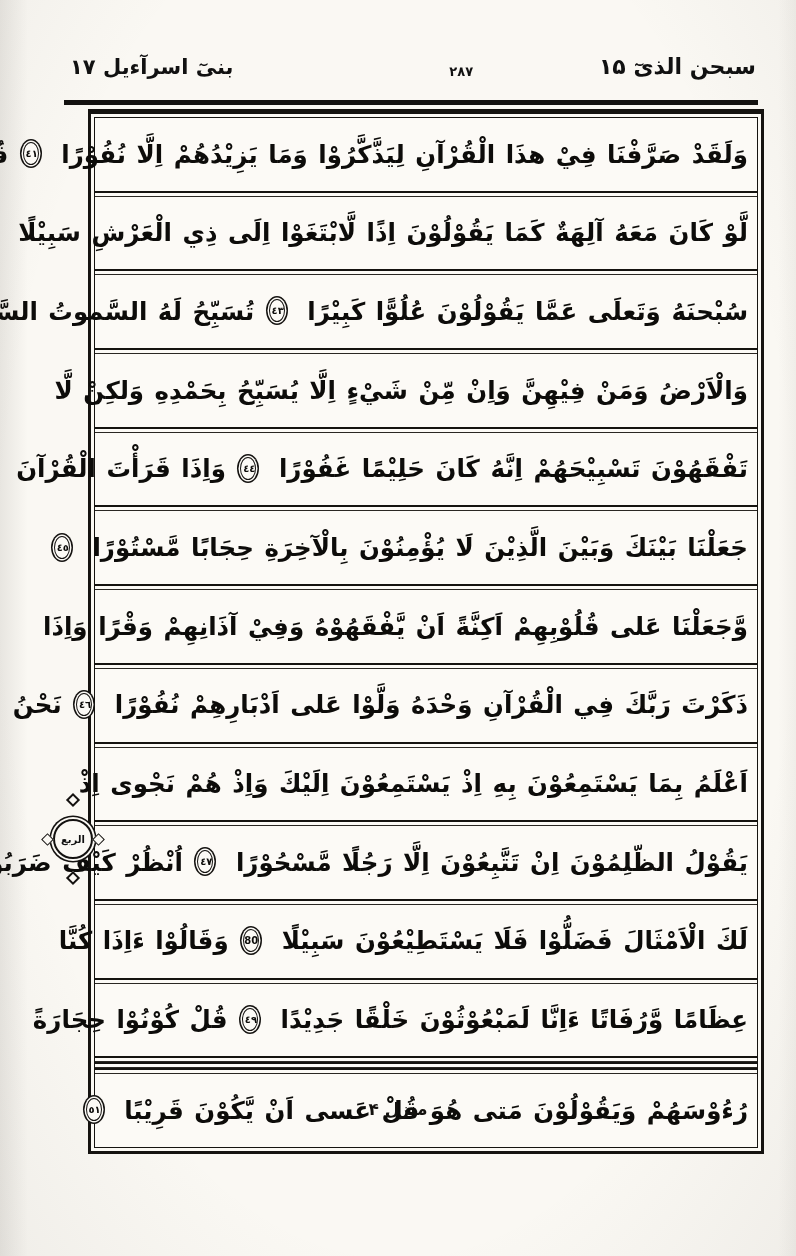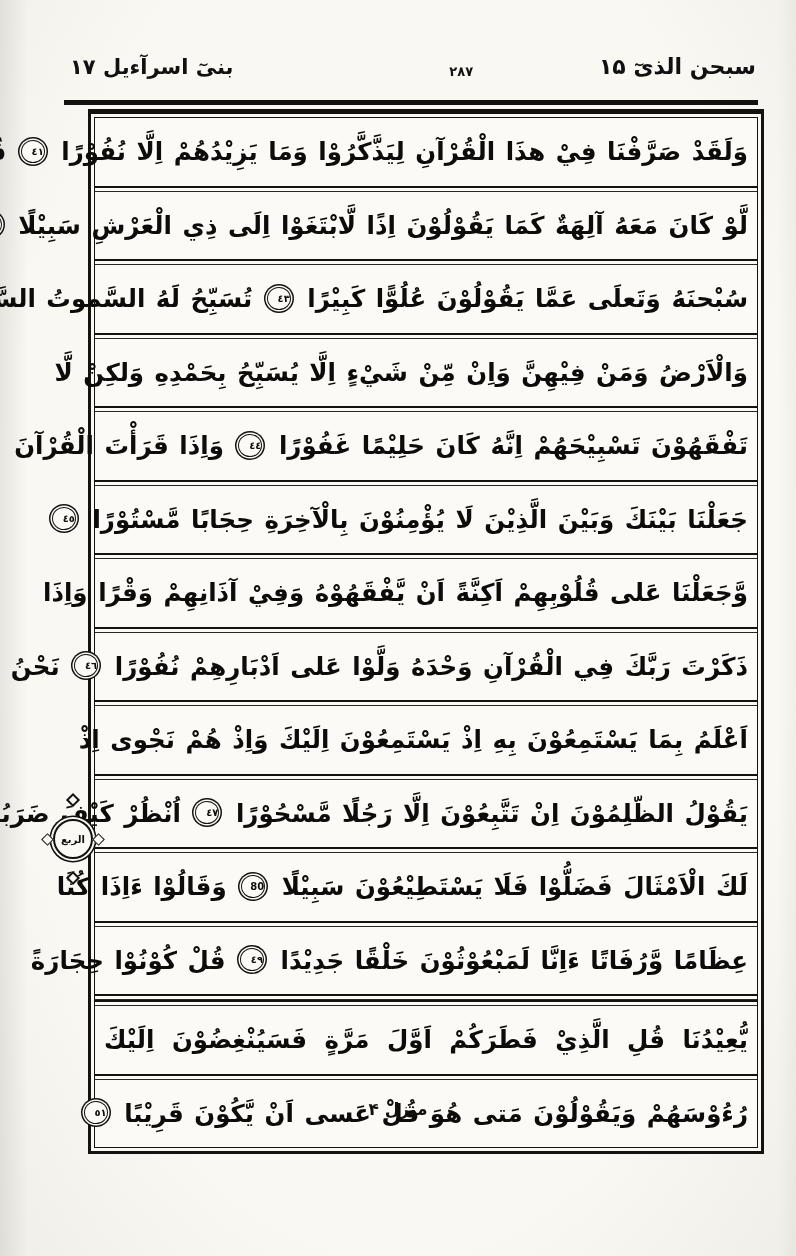--- a/index.html
+++ b/index.html
@@ -67,22 +67,22 @@
   }
   .sep{
     height:6px; flex:none;
     border-top:2px solid #151310;
     border-bottom:1.2px solid #2a2723;
   }
 
   
   .ayah-marker{
     display:inline-block; vertical-align:middle;
-    width:24px; height:23px; line-height:21px;
-    margin:0 6px 4px 4px;
+    width:16px; height:23px; line-height:21px;
+    margin:0 12px 4px 4px;
     border:1.6px solid #141210; border-radius:50%;
     box-shadow:0 0 0 1.5px #fcfaf6, 0 0 0 3px #141210;
     font-size:10px; font-weight:bold; text-align:center;
     background:#fcfaf6;
   }
 
   
   .rub-ornament{
     position:absolute; left:42px; top:797px; width:62px; height:84px;
     display:flex; flex-direction:column; align-items:center; justify-content:center;
@@ -172,23 +172,20 @@
       <div class="sep"></div>
       <div class="line">
           <span class="line-text">لَكَ الْاَمْثَالَ فَضَلُّوْا فَلَا يَسْتَطِيْعُوْنَ سَبِيْلًا <span class="ayah-marker">80</span> وَقَالُوْا ءَاِذَا كُنَّا</span>
         </div>
       <div class="sep"></div>
       <div class="line">
           <span class="line-text">عِظَامًا وَّرُفَاتًا ءَاِنَّا لَمَبْعُوْثُوْنَ خَلْقًا جَدِيْدًا <span class="ayah-marker">٤٩</span> قُلْ كُوْنُوْا حِجَارَةً</span>
         </div>
       <div class="sep"></div>
       <div class="sep"></div>
-      <div class="line">
-          <span class="line-text">يُّعِيْدُنَا قُلِ الَّذِيْ فَطَرَكُمْ اَوَّلَ مَرَّةٍ فَسَيُنْغِضُوْنَ اِلَيْكَ</span>
-        </div>
       <div class="sep"></div>
       <div class="line">
           <span class="line-text">رُءُوْسَهُمْ وَيَقُوْلُوْنَ مَتى هُوَ قُلْ عَسى اَنْ يَّكُوْنَ قَرِيْبًا <span class="ayah-marker">٥١</span></span>
         </div>
     </div>
   </div>
 
   <div class="rub-ornament">
     <div class="rub-finial"></div>
     <div class="rub-circle">

